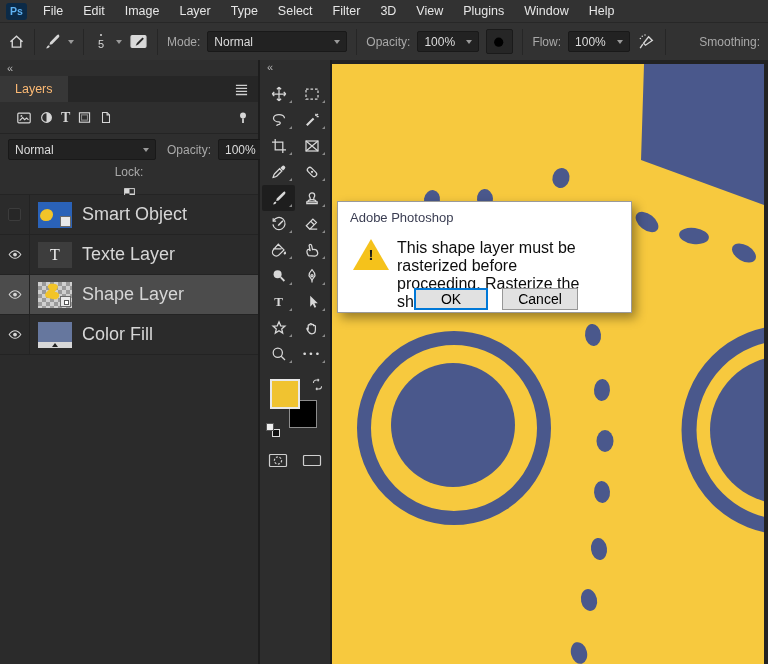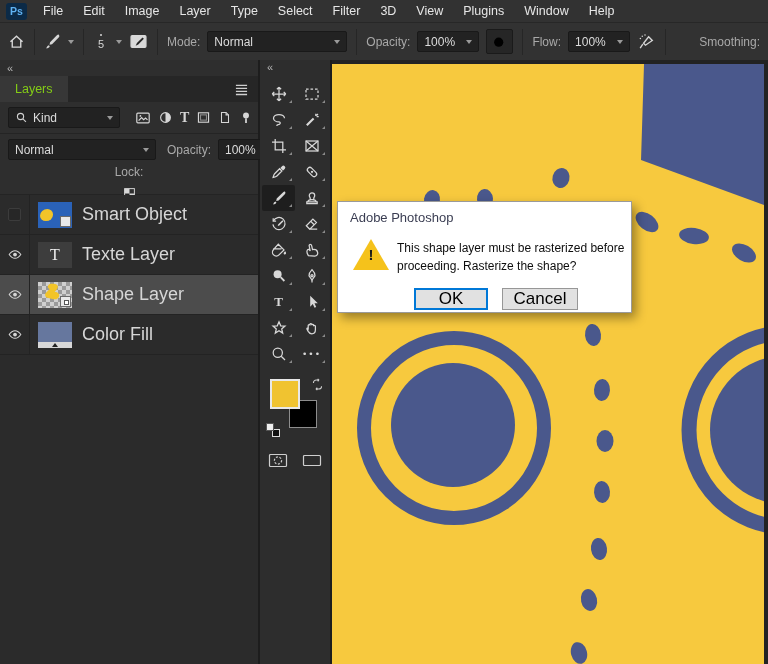--- a/index.html
+++ b/index.html
@@ -30,21 +30,21 @@
            display:flex;align-items:center;justify-content:center;color:#d6d6d6;flex:none;}
   .bpv{display:flex;flex-direction:column;align-items:center;line-height:9px;color:#d6d6d6;font-size:11px;width:16px;}
   .bpv .tipdot{width:2px;height:2px;border-radius:50%;background:#d6d6d6;margin-bottom:4px;}
   .smoothing{margin-left:auto;white-space:nowrap;}
   
   .content{display:flex;height:604px;}
   
   .layers-panel{width:260px;background:#2e2e2e;border-right:2px solid #1d1d1d;display:flex;flex-direction:column;}
   .panel-top{height:16px;color:#b5b5b5;font-size:11px;padding-left:7px;line-height:16px;background:#2e2e2e;}
   .tab-row{height:26px;background:#262626;display:flex;align-items:center;}
-  .tab{background:#373737;height:26px;padding:0 15px;display:flex;align-items:center;font-size:12.5px;color:#84cc16;}
+  .tab{background:#373737;height:26px;padding:0 15px;display:flex;align-items:center;font-size:12.5px;color:#fdba74;}
   .panel-menu{margin-left:auto;padding-right:9px;color:#cfcfcf;display:flex;}
   .prow{display:flex;align-items:center;padding:0 8px;gap:7px;color:#a9a9a9;font-size:12px;background:#2e2e2e;}
   .filter-row{height:32px;border-bottom:1px solid #242424;}
   .blend-row{height:31px;}
   .lock-row{height:30px;border-bottom:1px solid #242424;gap:8px;flex-direction:column;}
   .picon{color:#d6d6d6;display:flex;align-items:center;justify-content:center;}
   .picon svg{stroke:currentColor;fill:none;stroke-width:1.2;}
   .serifT{font-family:"Liberation Serif",serif;color:#d6d6d6;font-weight:bold;}
   
   .layers-list{flex:1;background:#2b2b2b;}
@@ -99,23 +99,23 @@
   .art-yellow{fill:var(--canvas-yellow);}
   .art-blue{fill:var(--artwork-blue);}
   .art-ring{fill:none;stroke:var(--artwork-blue);}
   
   .dialog{position:absolute;left:5px;top:141px;width:295px;height:112px;background:#ffffff;
           border:1px solid #9a9a9a;box-shadow:4px 5px 10px rgba(0,0,0,.38);color:#111;}
   .dlg-title{position:absolute;left:12px;top:8px;font-size:13px;color:#3a3d52;}
   .dlg-tri{position:absolute;left:15px;top:37px;width:0;height:0;border-left:18px solid transparent;
            border-right:18px solid transparent;border-bottom:31px solid #f5c21b;}
   .dlg-bang{position:absolute;left:27px;top:44px;width:12px;text-align:center;font-size:15px;font-weight:bold;color:#1a1a1a;}
-  .dlg-msg{position:absolute;left:59px;top:37px;font-size:12px;line-height:18px;color:#0d0d0d;}
+  .dlg-msg{position:absolute;left:59px;top:37px;font-size:16px;line-height:18px;color:#0d0d0d;}
   .dlg-msg span{display:block;}
-  .btn{position:absolute;top:86px;height:22px;background:#e1e1e1;font-size:17px;color:#000;
+  .btn{position:absolute;top:86px;height:22px;background:#e1e1e1;font-size:14px;color:#000;
        display:flex;align-items:center;justify-content:center;cursor:default;}
   .btn-ok{left:76px;width:74px;border:1px solid var(--dialog-focus-blue);
           box-shadow:inset 0 0 0 1px var(--dialog-focus-blue);}
   .btn-cancel{left:164px;width:76px;border:1px solid #979797;}
 </style>
 </head>
 <body>
 
 <div class="app">
 
@@ -208,30 +208,20 @@
           <span>Layers</span>
         </div>
         <span class="panel-menu">
           <svg width="15" height="13" viewBox="0 0 16 14" stroke="currentColor" fill="none" stroke-width="1.4">
               <path d="M2 2.5h12M2 5.8h12M2 9.1h12M2 12.4h12"></path>
             </svg>
         </span>
       </div>
 
       <div class="prow filter-row">
-        <span class="field" style="width:112px;">
-          <span style="display:flex;align-items:center;gap:5px;">
-            <svg width="13" height="13" viewBox="0 0 16 16" stroke="#cfcfcf" fill="none" stroke-width="1.4">
-                <circle cx="6.8" cy="6.8" r="3.8"></circle>
-                <path d="M9.8 9.8 13.4 13.4"></path>
-              </svg>
-            <span>Kind</span>
-          </span>
-          <span class="chev"></span>
-        </span>
         <span class="picon" style="margin-left:8px;">
           <svg width="16" height="16" viewBox="0 0 16 16">
               <rect x="1.8" y="3.2" width="12.4" height="9.6" rx="1"></rect>
               <path d="m3.6 10.6 3-3 2 2 2-1.6 1.9 1.9"></path>
               <circle cx="5.4" cy="5.9" r=".9" fill="currentColor" stroke="none"></circle>
             </svg>
         </span>
         <span class="picon">
           <svg width="15" height="15" viewBox="0 0 16 16">
               <circle cx="8" cy="8" r="5.2"></circle>

